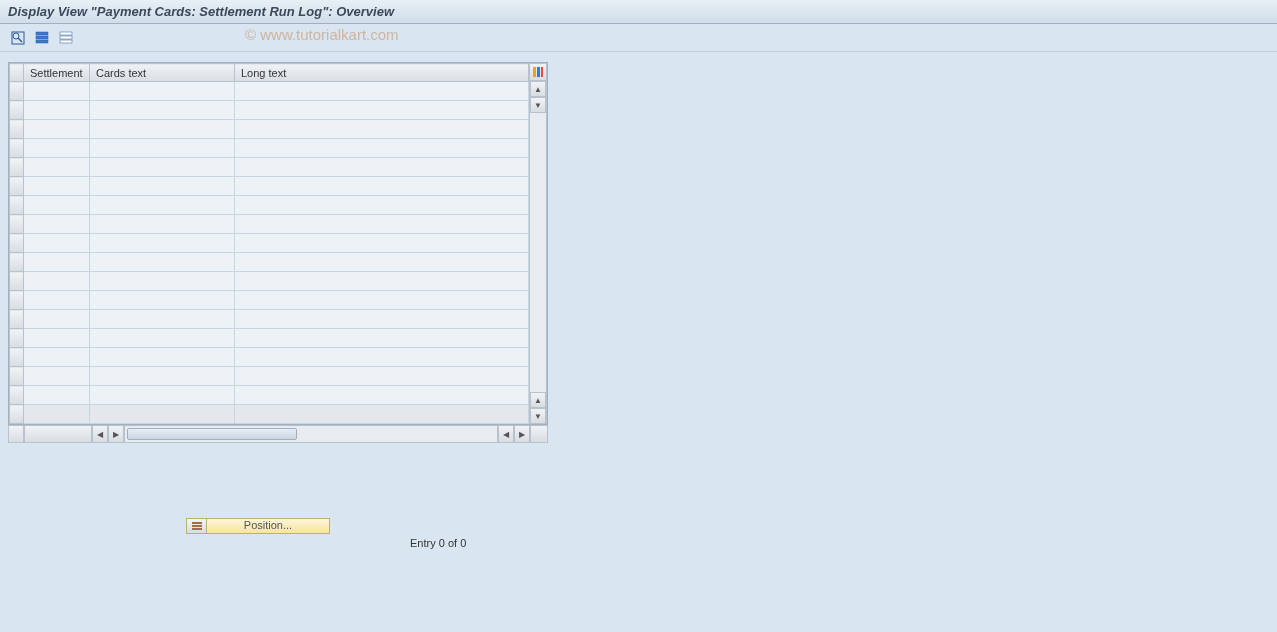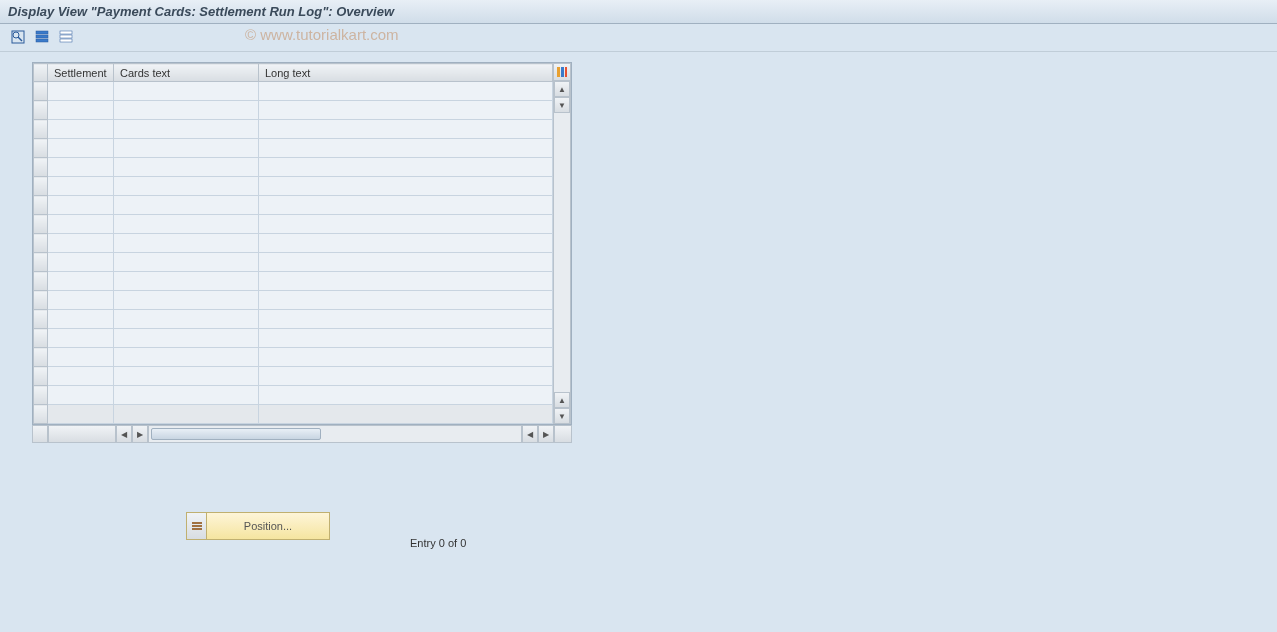--- a/index.html
+++ b/index.html
@@ -28,21 +28,21 @@
       font-weight: bold;
       font-style: italic;
       color: #3a4a5a;
       font-size: 13px;
     }
     .toolbar {
       background: #d9e5f0;
       padding: 4px 8px;
       height: 28px;
       display: flex;
-      align-items: flex-start;
+      align-items: flex-end;
       gap: 4px;
       border-bottom: 1px solid #c0cdd8;
       position: relative;
     }
     .toolbar-icon {
       width: 20px;
       height: 18px;
       display: inline-flex;
       align-items: center;
       justify-content: center;
@@ -176,24 +176,23 @@
     }
     .bottom-controls {
       margin-top: 50px;
       display: flex;
       align-items: center;
       gap: 80px;
       padding-left: 186px;
     }
     .position-button {
       display: flex;
-      align-items: center;
       background: linear-gradient(to bottom, #fef5d8 0%, #f5e5a0 100%);
       border: 1px solid #c0b070;
-      height: 28px;
+      height: 16px;
       width: 144px;
       cursor: pointer;
     }
     .position-button-icon {
       width: 20px;
       height: 100%;
       background: linear-gradient(to bottom, #f0f3f6 0%, #d8dde2 100%);
       border-right: 1px solid #c0b070;
       display: flex;
       align-items: center;
@@ -206,21 +205,20 @@
       font-size: 11px;
     }
     .entry-status {
       color: #333;
       font-size: 11px;
       margin-top: 34px;
     }
     .grid-wrapper {
       display: flex;
       flex-direction: column;
-      margin-left: 24px;
     }
     .bottom-filler-row td {
       background: #e4e8ec;
       border-top: 1px solid #b8c2cc;
     }
   </style>
 </head>
 <body>
 
 <div class="title-bar">

